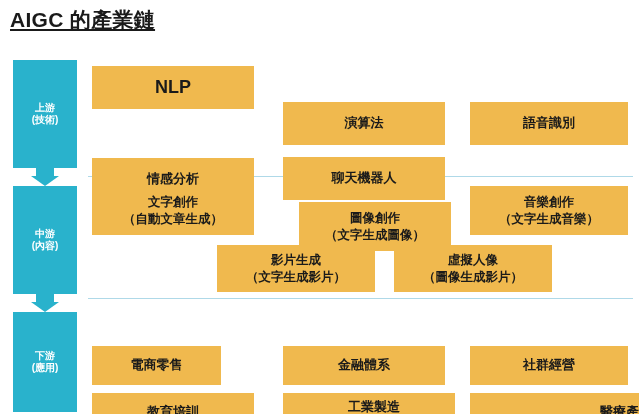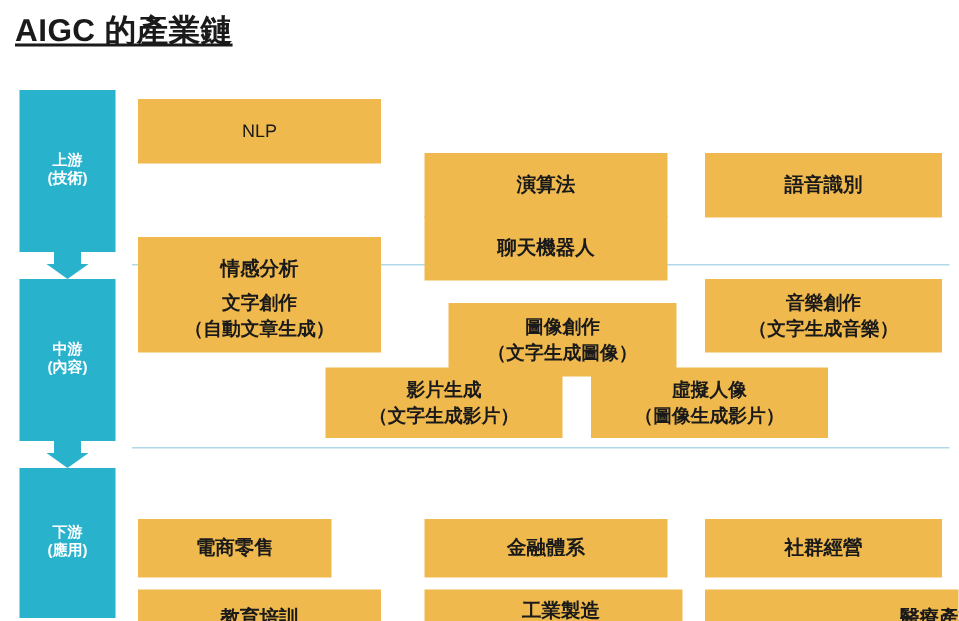--- a/index.html
+++ b/index.html
@@ -93,21 +93,21 @@
     flex-direction: column;
     align-items: center;
     justify-content: center;
     text-align: center;
     font-weight: bold;
     line-height: 1.3;
   }
   .box .l1, .box .l2 { display: block; white-space: nowrap; }
   .box.one-line { font-size: 13px; margin-top: 36px; }
   .box.two-line { font-size: 12.5px; }
-  .box.latin { font-size: 12px; font-weight: normal; }
+  .box.latin { font-size: 18px; font-weight: bold; }
 </style>
 </head>
 <body>
 
 <div id="page-title">AIGC 的產業鏈</div>
 
 <div class="stage-col">
 
   <div class="stage-block" style="top:60px; height:108px;">
     <span class="ln">上游</span>
@@ -145,21 +145,21 @@
 <div class="box one-line" style="left:283px; top:66px; width:162px; height:43px;">
   <span class="l1">演算法</span>
 </div>
 <div class="box one-line" style="left:470px; top:66px; width:158px; height:43px;">
   <span class="l1">語音識別</span>
 </div>
 
 <div class="box one-line" style="left:92px; top:122px; width:162px; height:43px;">
   <span class="l1">情感分析</span>
 </div>
-<div class="box one-line" style="left:283px; top:108px; width:162px; height:43px;">
+<div class="box one-line" style="left:283px; top:121px; width:162px; height:43px;">
   <span class="l1">聊天機器人</span>
 </div>
 
 <div class="box two-line" style="left:92px; top:186px; width:162px; height:49px;">
   <span class="l1">文字創作</span>
   <span class="l2">（自動文章生成）</span>
 </div>
 <div class="box two-line" style="left:283px; top:202px; width:152px; height:49px;margin-left:16px;">
   <span class="l1">圖像創作</span>
   <span class="l2">（文字生成圖像）</span>

